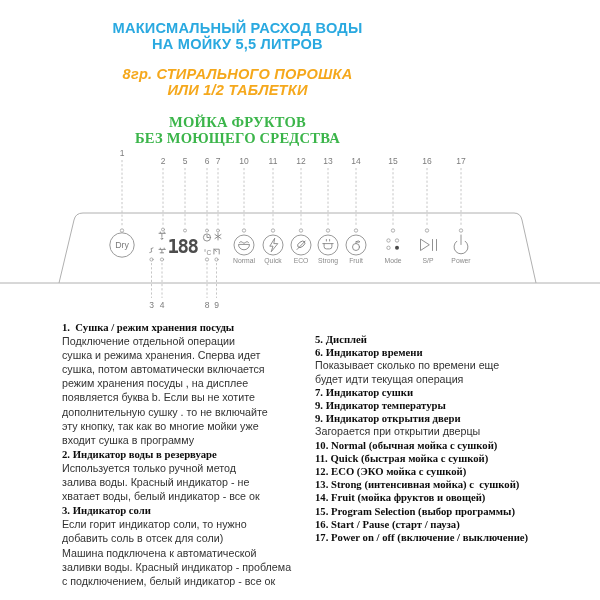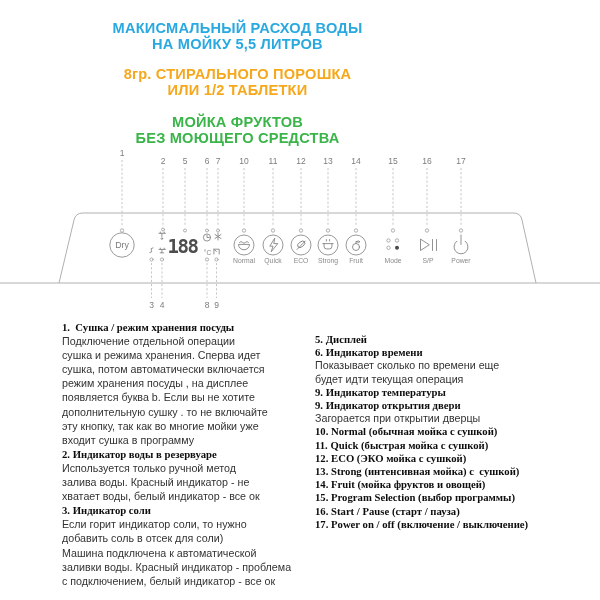--- a/index.html
+++ b/index.html
@@ -2,22 +2,22 @@
 <html><head>
 <meta charset="utf-8">
 <style>
   html,body{margin:0;padding:0;background:#fff;}
   body{width:600px;height:600px;position:relative;overflow:hidden;
        font-family:"Liberation Sans",sans-serif;color:#2e2e2e;}
   .hdr{position:absolute;left:0;width:475px;text-align:center;
        font-weight:700;font-size:14.6px;line-height:15.5px;letter-spacing:.2px;
        white-space:pre-wrap;}
   .hdr-water{top:21px;color:#2AA9E0;}
-  .hdr-detergent{top:67px;color:#F5A81C;}
-  .hdr-fruit{top:115px;color:#3BB54A;}
+  .hdr-detergent{top:67px;color:#F5A81C;font-style:italic;}
+  .hdr-fruit{top:115px;color:#3BB54A;font-family:Liberation Serif, serif;}
   #panel-svg{position:absolute;top:146px;left:0;}
   .legend{position:absolute;top:320px;left:0;width:600px;font-size:10.7px;}
   .col{position:absolute;top:0;}
   .col-left{left:62px;width:252px;line-height:14.1px;}
   .col-right{left:315px;width:280px;line-height:13.2px;margin-top:13px;}
   .lg-title{font-weight:700;color:#0d0d0d;white-space:pre-wrap;font-family:Liberation Serif, serif;}
   .lg-body{color:#333;white-space:pre-wrap;}
   
   .outline{stroke:#b0b0b0;stroke-width:1;fill:none;}
   .btn-circle{stroke:#9a9a9a;stroke-width:1;fill:none;}
@@ -238,20 +238,24 @@
     <div>
       <div class="lg-title">5. Дисплей</div>
       <div class="lg-body"></div>
     </div>
     <div>
       <div class="lg-title">6. Индикатор времени</div>
       <div class="lg-body">Показывает сколько по времени еще
 будет идти текущая операция</div>
     </div>
     <div>
+      <div class="lg-title">7. Индикатор сушки</div>
+      <div class="lg-body"></div>
+    </div>
+    <div>
       <div class="lg-title">9. Индикатор температуры</div>
       <div class="lg-body"></div>
     </div>
     <div>
       <div class="lg-title">9. Индикатор открытия двери</div>
       <div class="lg-body">Загорается при открытии дверцы</div>
     </div>
     <div>
       <div class="lg-title">10. Normal (обычная мойка с сушкой)</div>
       <div class="lg-body"></div>

